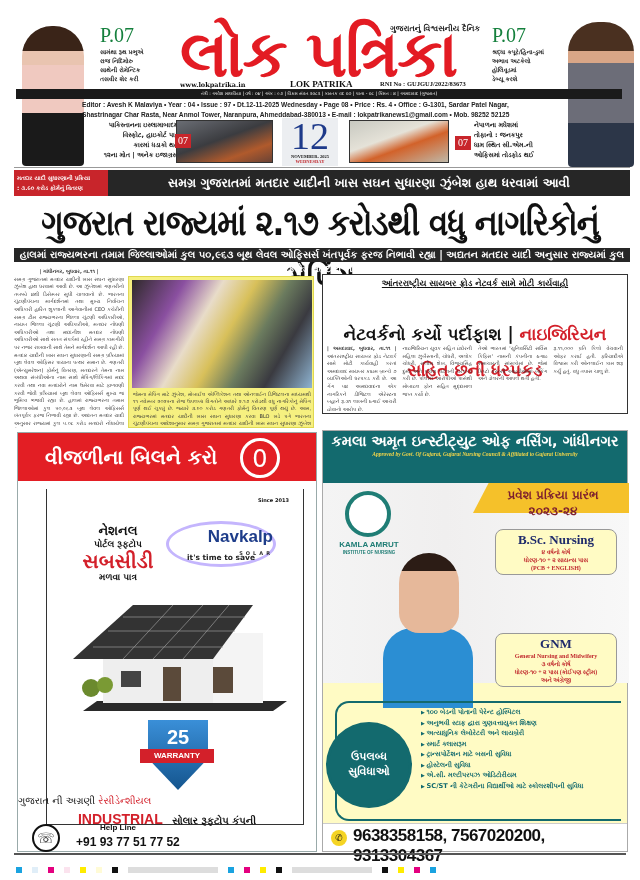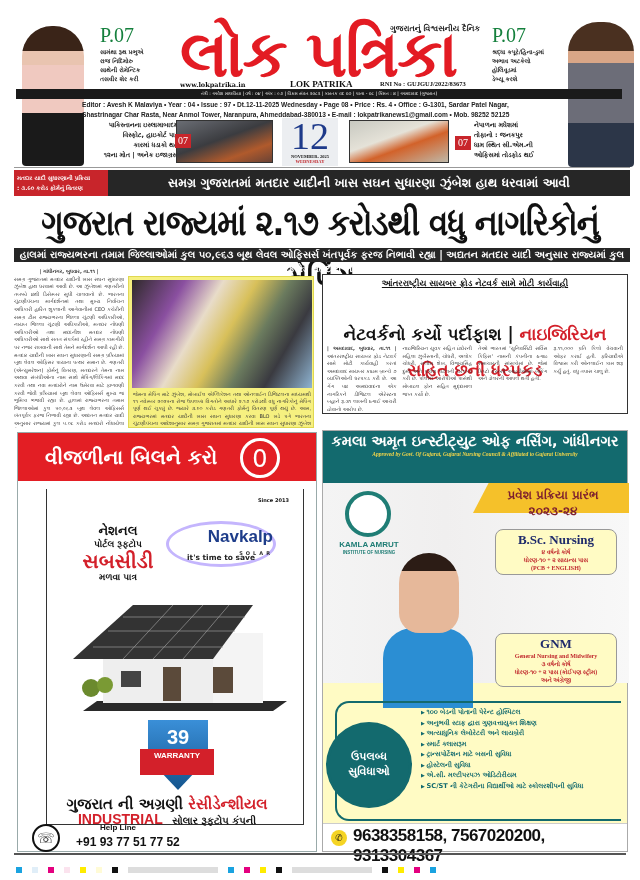--- a/index.html
+++ b/index.html
@@ -46,22 +46,22 @@
 .solar-band{left:0;top:0;width:100%;height:48px;background:#e31e24;color:#fff;font-size:20px;font-weight:bold;line-height:48px;padding-left:27px}
 .zero{left:222px;top:5px;width:40px;height:40px;border:3px solid #fff;border-radius:50%;color:#fff;text-align:center;line-height:36px;font-size:24px}
 .navkalp{left:148px;top:88px;width:110px;height:46px;border:3px solid #c4b5fd;border-radius:50%;text-align:right;background:#fff}
 .navkalp-name{font-family:"Liberation Sans",sans-serif;font-weight:bold;font-size:17px;color:#1e3d8a;line-height:26px}
 .navkalp-sub{font-size:5px;letter-spacing:3px;font-weight:bold;color:#333}
 .since{left:240px;top:64px;font-size:5px;font-weight:bold}
 .savetag{left:169px;top:120px;font-size:7.5px;font-weight:bold;color:#222}
 .national{left:40px;top:90px;width:120px;text-align:center}
 .house{left:45px;top:160px;width:228px;height:130px}
 .shield{left:130px;top:287px;width:60px;height:70px;background:linear-gradient(#3a8fd8,#14558e);clip-path:polygon(0 0,100% 0,100% 55%,50% 100%,0 55%);color:#fff;text-align:center}
-.warranty{left:122px;top:316px;width:74px;height:26px;background:#d3202a;color:#fff;font-size:8px;font-weight:bold;text-align:center;line-height:14px;font-family:"Liberation Sans",sans-serif}
-.solar-line1{left:0;top:362px;width:100%;text-align:center;font-size:15px;font-weight:bold}
+.warranty{left:122px;top:316px;width:74px;height:14px;background:#d3202a;color:#fff;font-size:8px;font-weight:bold;text-align:center;line-height:14px;font-family:"Liberation Sans",sans-serif}
+.solar-line1{left:0;top:362px;width:100%;font-size:10px;font-weight:normal}
 .solar-line2{left:0;top:378px;width:100%;text-align:center;font-size:10px;font-weight:bold}
 .industrial{font-family:"Liberation Sans",sans-serif;font-size:14px;font-weight:900;color:#d3202a;margin-right:6px}
 .helpicon{left:14px;top:391px;width:28px;height:28px;border:2px solid #111;border-radius:50%;text-align:center;font-size:14px;line-height:24px}
 .helplabel{left:82px;top:390px;font-family:"Liberation Sans",sans-serif;font-size:8px;font-weight:bold}
 .helpnum{left:58px;top:402px;font-family:"Liberation Sans",sans-serif;font-size:12px;font-weight:bold}
 
 .nurse{left:322px;top:430px;width:306px;height:422px;background:#fffbc4;border:1px solid #aaa}
 .nurse-top{left:0;top:0;width:100%;height:52px;background:#136a6e;color:#fff;text-align:center}
 .nurse-kick{font-size:8.5px;font-weight:bold;padding-top:3px}
 .nurse-name{font-size:14.5px;font-weight:bold;line-height:20px}
@@ -202,21 +202,21 @@
         <line x1="90" y1="66" x2="140" y2="12"></line>
         <line x1="120" y1="66" x2="166" y2="12"></line>
     </g>
     <rect x="58" y="78" width="20" height="16" fill="#444"></rect>
       <rect x="100" y="74" width="18" height="34" fill="#5b4a3a"></rect>
       <rect x="150" y="74" width="20" height="26" fill="#5b4a3a"></rect>
     <circle cx="28" cy="95" r="9" fill="#6b8a2e"></circle>
       <circle cx="42" cy="92" r="8" fill="#7a9a34"></circle>
   </svg>
   <div class="abs shield">
-    <div style="font-family:'Liberation Sans',sans-serif;font-size:20px;font-weight:900;padding-top:6px">39</div>
+    <div style="font-family:'Liberation Sans',sans-serif;font-size:20px;font-weight:900;padding-top:6px">25</div>
     <div style="font-size:5px;font-weight:bold">YEARS</div>
   </div>
   <div class="abs warranty">WARRANTY</div>
   <div class="abs solar-line1">
     <span>ગુજરાત ની અગ્રણી</span>
     <span class="red">રેસીડેન્શીયલ</span>
   </div>
   <div class="abs solar-line2">
     <span class="industrial">INDUSTRIAL</span>
     <span>સોલાર રૂફટોપ કંપની</span>

